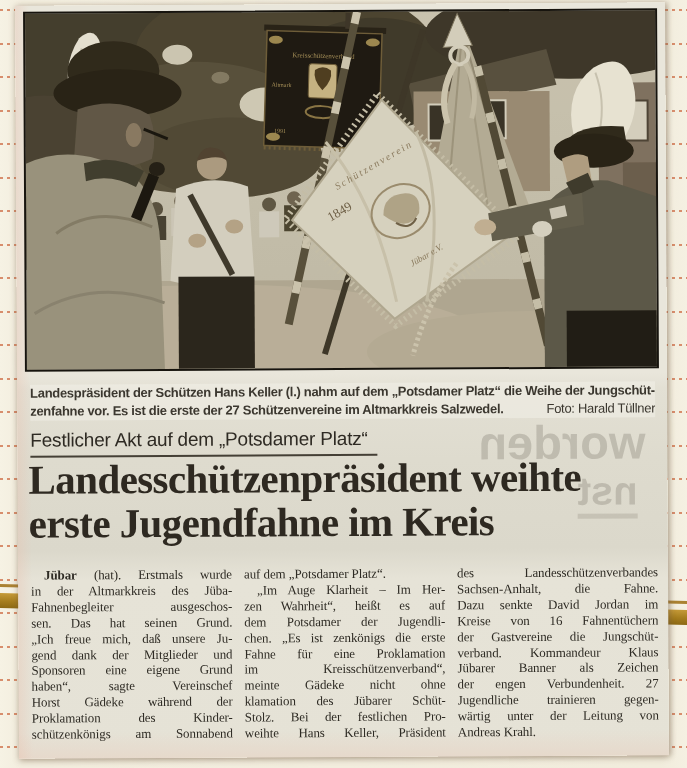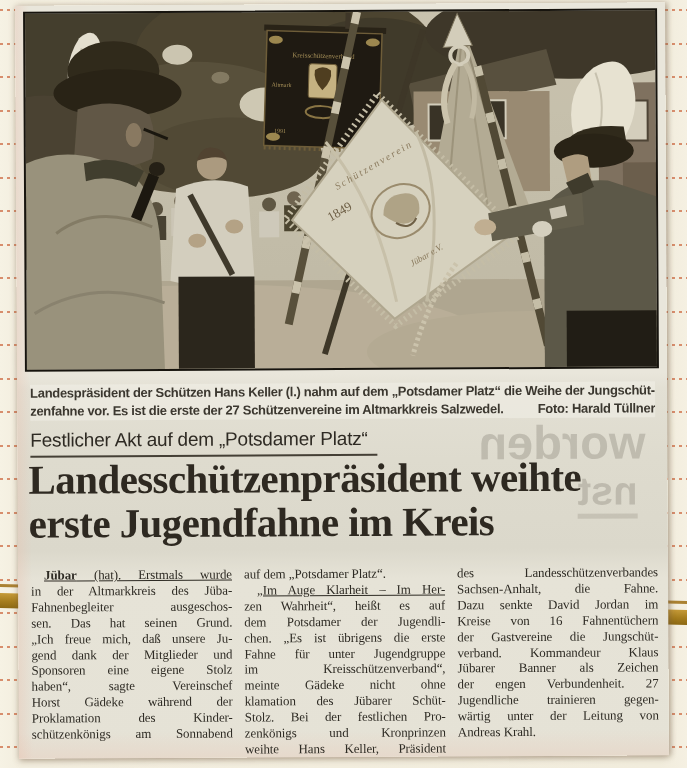--- a/index.html
+++ b/index.html
@@ -28,35 +28,35 @@
     white-space:nowrap;pointer-events:none;}
   .bleed-1{top:412px;right:22px;font-size:47px;}
   .bleed-2{top:466px;right:30px;font-size:40px;border-bottom:5px solid rgba(148,144,130,.30);}
   .photo-wrap{position:absolute;left:10px;top:8px;width:630px;height:356px;z-index:1;
     background:#c6c0ae;outline:2px solid #17140e;}
   .caption{position:absolute;left:13px;top:379px;width:625px;z-index:1;
     font-size:13px;letter-spacing:-.3px;font-weight:600;color:#3b372f;line-height:18px;
     background:rgba(243,241,234,.5);}
   .cap-line{white-space:nowrap;overflow:hidden;}
   .cap-line2{display:flex;justify-content:space-between;}
-  .credit{font-weight:700;}
+  .credit{font-weight:400;}
   .kicker-wrap{position:absolute;left:13px;top:424px;z-index:1;}
   .kicker{display:inline-block;font-size:19px;letter-spacing:-.2px;color:#2e2a23;
     border-bottom:2px solid #443f35;padding:0 10px 4px 0;}
   .headline{position:absolute;left:11px;top:452px;margin:0;z-index:1;
     font-family:"Liberation Serif",serif;font-weight:700;font-size:41px;line-height:44px;
     letter-spacing:-.6px;color:#2e2921;white-space:nowrap;}
   .headline span{display:block;}
   .body{position:absolute;left:13px;top:562px;width:627px;display:flex;gap:12px;z-index:1;
     font-family:"Liberation Serif",serif;font-size:13px;letter-spacing:-.1px;
     line-height:15.9px;color:#2e2b24;}
   .col{width:201px;overflow:hidden;}
   .bl{white-space:nowrap;overflow:hidden;text-align:justify;text-align-last:justify;}
   .bl.flush{text-align-last:left;}
-  .bl.indent{padding-left:13px;text-decoration:underline;}
+  .bl.indent{padding-left:13px;}
   .bl b{font-weight:700;}
 </style>
 </head>
 <body>
 
 <div class="page">
   <div>
       <div class="rule" style="top: 9px;"></div>
       <div class="rule" style="top: 42.5px;"></div>
       <div class="rule" style="top: 76px;"></div>
@@ -256,38 +256,37 @@
     </h1>
 
     <div class="body">
       <div class="col">
           <div class="bl indent"><b>Jübar</b> (hat). Erstmals wurde</div>
           <div class="bl">in der Altmarkkreis des Jüba-</div>
           <div class="bl">Fahnenbegleiter ausgeschos-</div>
           <div class="bl">sen. Das hat seinen Grund.</div>
           <div class="bl">„Ich freue mich, daß unsere Ju-</div>
           <div class="bl">gend dank der Mitglieder und</div>
-          <div class="bl">Sponsoren eine eigene Stolz</div>
+          <div class="bl">Sponsoren eine eigene Grund</div>
           <div class="bl">haben“, sagte Vereinschef</div>
           <div class="bl">Horst Gädeke während der</div>
           <div class="bl">Proklamation des Kinder-</div>
           <div class="bl">schützenkönigs am Sonnabend</div>
         </div>
       <div class="col">
           <div class="bl flush">auf dem „Potsdamer Platz“.</div>
           <div class="bl indent">„Im Auge Klarheit – Im Her-</div>
           <div class="bl">zen Wahrheit“, heißt es auf</div>
           <div class="bl">dem Potsdamer der Jugendli-</div>
-          <div class="bl">chen. „Es ist übrigens die erste</div>
-          <div class="bl">Fahne für unter Jugendgruppe</div>
+          <div class="bl">chen. „Es ist zenkönigs die erste</div>
+          <div class="bl">Fahne für eine Proklamation</div>
           <div class="bl">im Kreisschützenverband“,</div>
           <div class="bl">meinte Gädeke nicht ohne</div>
           <div class="bl">klamation des Jübarer Schüt-</div>
           <div class="bl">Stolz. Bei der festlichen Pro-</div>
-          <div class="bl">zenkönigs und Kronprinzen</div>
           <div class="bl">weihte Hans Keller, Präsident</div>
         </div>
       <div class="col">
           <div class="bl">des Landesschützenverbandes</div>
           <div class="bl">Sachsen-Anhalt, die Fahne.</div>
           <div class="bl">Dazu senkte David Jordan im</div>
           <div class="bl">Kreise von 16 Fahnentüchern</div>
           <div class="bl">der Gastvereine die Jungschüt-</div>
           <div class="bl">verband. Kommandeur Klaus</div>
           <div class="bl">Jübarer Banner als Zeichen</div>

